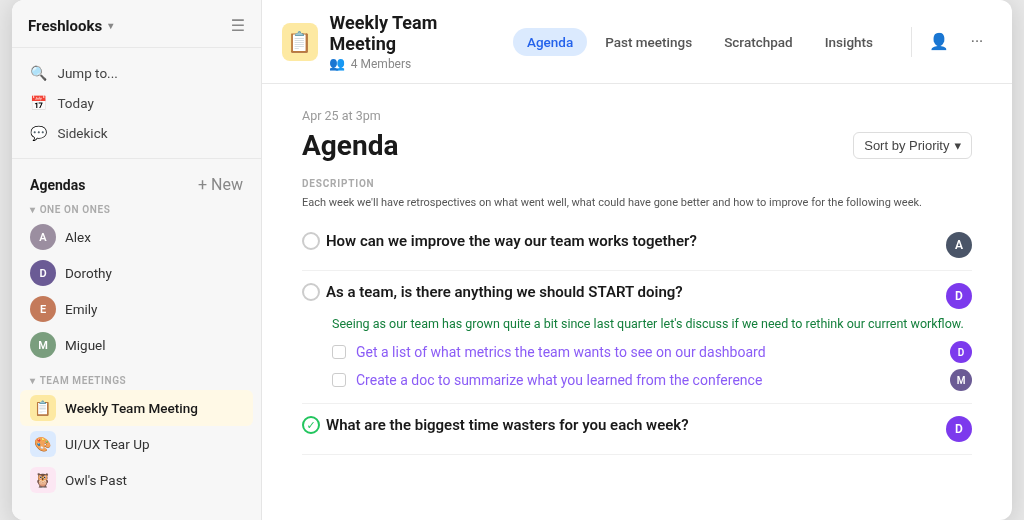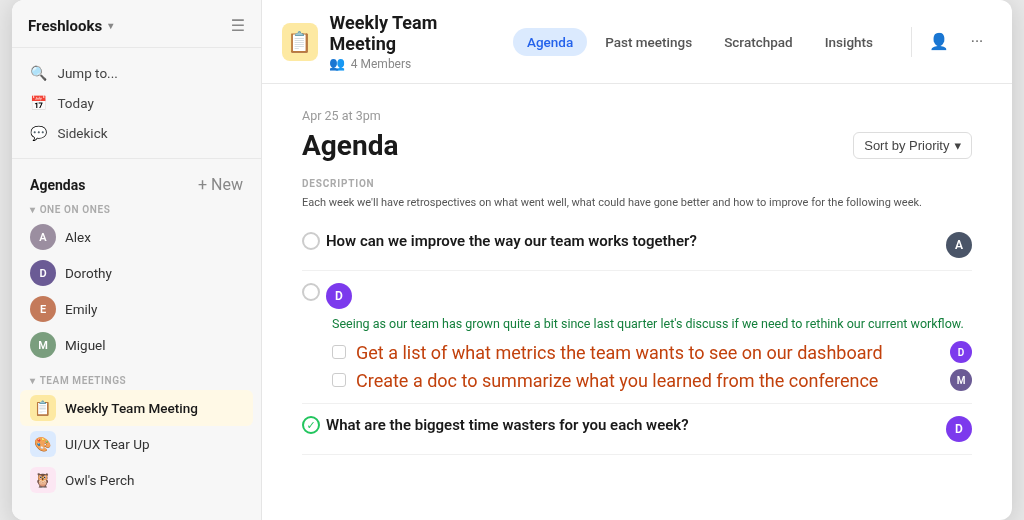--- a/index.html
+++ b/index.html
@@ -346,22 +346,22 @@
       gap: 10px;
     }
     .sub-task-checkbox {
       width: 14px;
       height: 14px;
       border: 1.5px solid #ccc;
       border-radius: 3px;
       flex-shrink: 0;
     }
     .sub-task-text {
-      font-size: 18px;
-      color: #c2410c;
+      font-size: 14px;
+      color: #8b5cf6;
       flex: 1;
     }
     .sub-task-avatar {
       width: 22px;
       height: 22px;
       border-radius: 50%;
       overflow: hidden;
       flex-shrink: 0;
       display: flex;
       align-items: center;
@@ -436,21 +436,21 @@
       <div class="sidebar-meeting-item active">
         <div class="meeting-emoji" style="background:#fde9a2;">📋</div>
         <span>Weekly Team Meeting</span>
       </div>
       <div class="sidebar-meeting-item">
         <div class="meeting-emoji" style="background:#dbeafe;">🎨</div>
         <span>UI/UX Tear Up</span>
       </div>
       <div class="sidebar-meeting-item">
         <div class="meeting-emoji" style="background:#fce7f3;">🦉</div>
-        <span>Owl's Perch</span>
+        <span>Owl's Past</span>
       </div>
     </div>
   </div>
 
   <div class="main">
     <div class="main-header">
       <div class="meeting-title-area">
         <div class="meeting-emoji-large" style="background:#fde9a2;">📋</div>
         <div class="meeting-title-text">
           <h1>Weekly Team Meeting</h1>
@@ -496,20 +496,21 @@
           <div class="agenda-item-main">
             <div class="agenda-circle"></div>
             <span class="agenda-item-title">How can we improve the way our team works together?</span>
             <div class="agenda-avatar" style="background:#4a5568;">A</div>
           </div>
         </div>
 
         <div class="agenda-item">
           <div class="agenda-item-main">
             <div class="agenda-circle"></div>
+            <span class="agenda-item-title">As a team, is there anything we should START doing?</span>
             <div class="agenda-avatar" style="background:#7c3aed;">D</div>
           </div>
           <div class="sub-description">Seeing as our team has grown quite a bit since last quarter let's discuss if we need to rethink our current workflow.</div>
           <div class="sub-tasks">
             <div class="sub-task">
               <div class="sub-task-checkbox"></div>
               <span class="sub-task-text">Get a list of what metrics the team wants to see on our dashboard</span>
               <div class="sub-task-avatar" style="background:#7c3aed;">D</div>
             </div>
             <div class="sub-task">

